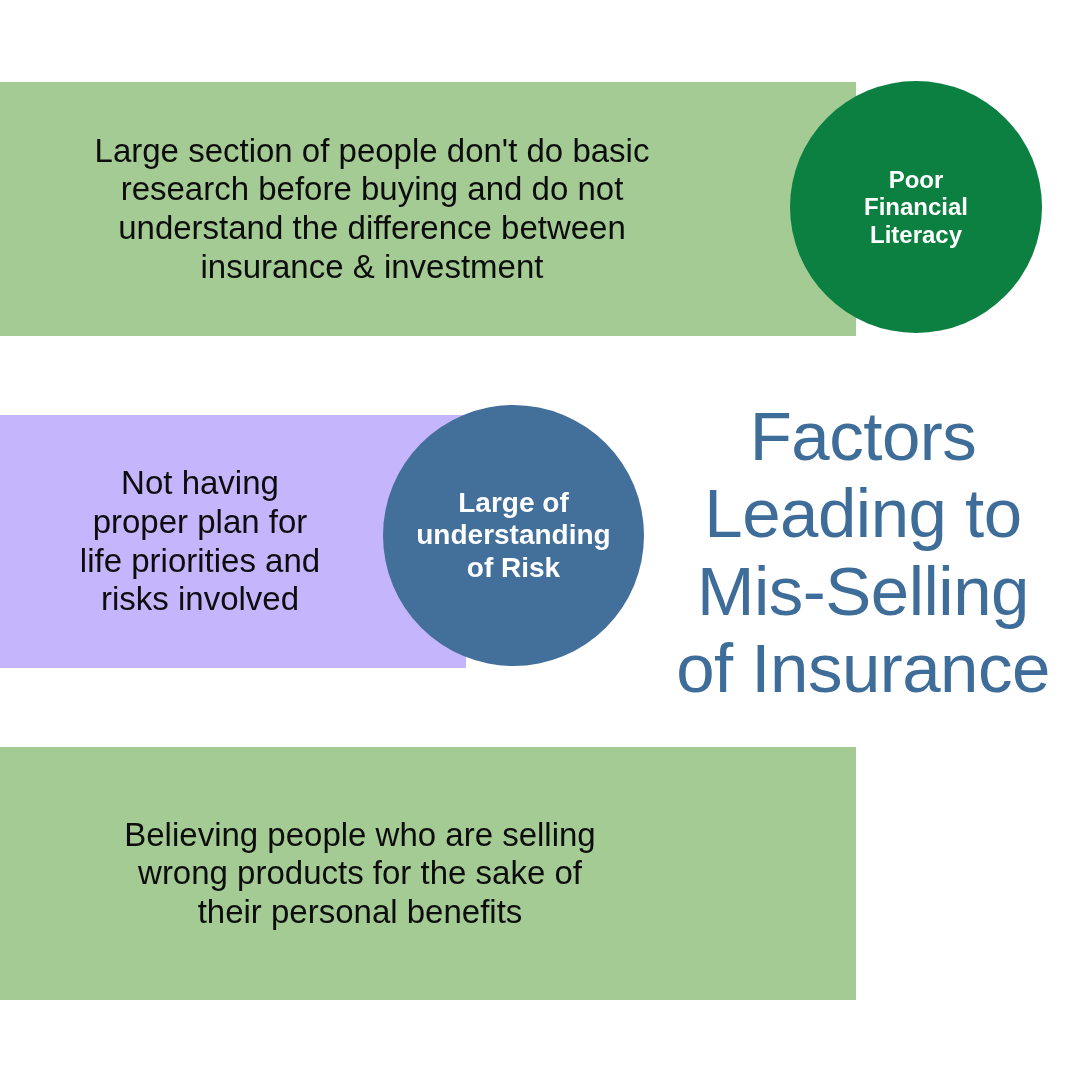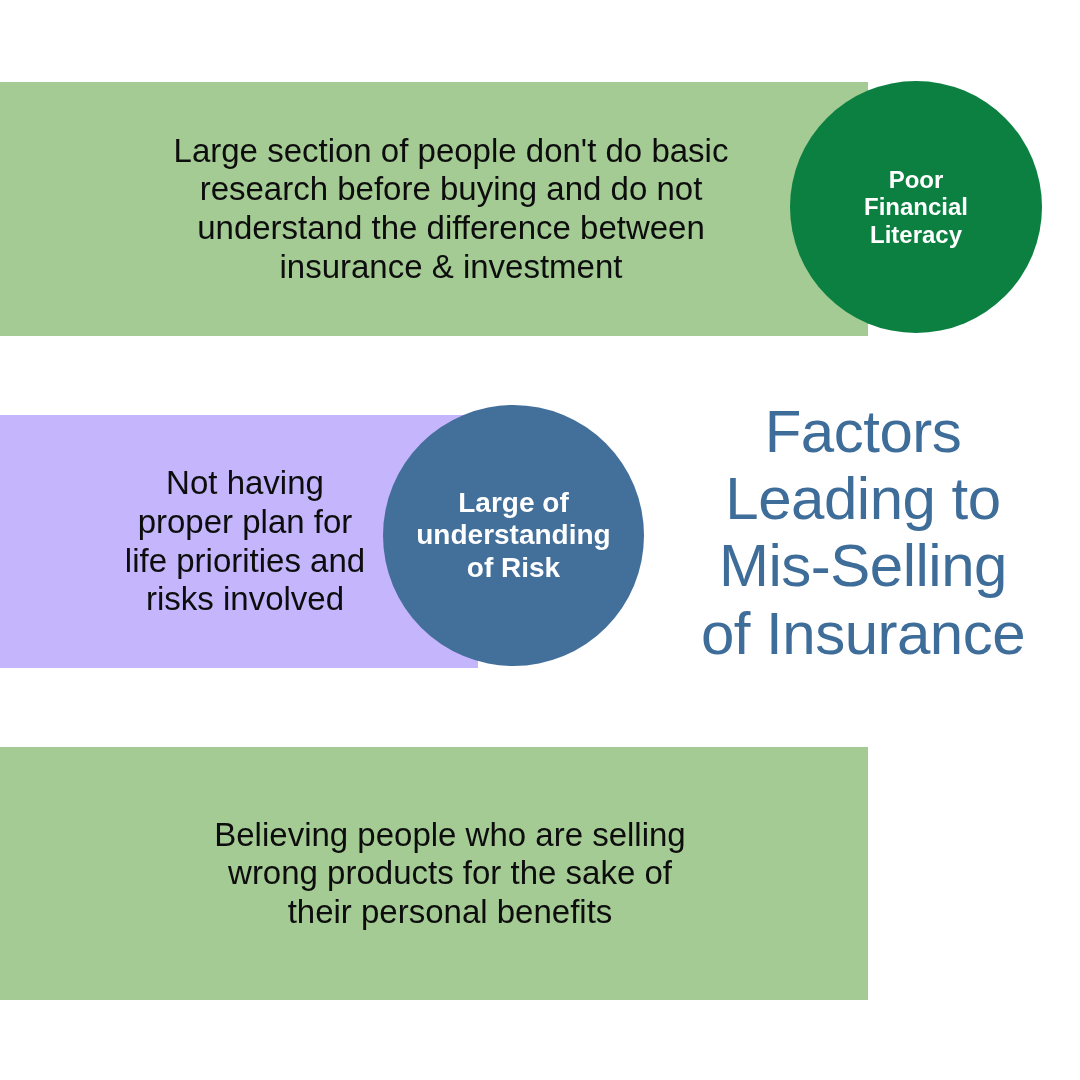--- a/index.html
+++ b/index.html
@@ -18,22 +18,21 @@
     background: #ffffff;
     overflow: hidden;
   }
 
   
   .band {
     position: absolute;
     left: 0;
     display: flex;
     align-items: center;
-    justify-content: center;
-    padding-left: 12px;
+    justify-content: flex-start;
   }
   .band-green-top {
     top: 82px;
     height: 254px;
     width: 856px;
     background: #a5cb95;
   }
   .band-blue {
     top: 415px;
     height: 253px;
@@ -113,21 +112,21 @@
 
   
   .main-title {
     position: absolute;
     left: 648px;
     top: 398px;
     width: 430px;
     text-align: center;
     color: #3e6d99;
     font-family: "Liberation Sans", sans-serif;
-    font-size: 60px;
+    font-size: 69px;
     line-height: 1.12;
     white-space: pre-line;
     letter-spacing: -0.5px;
   }
 </style>
 </head>
 <body>
 
 <div id="infographic">
 

